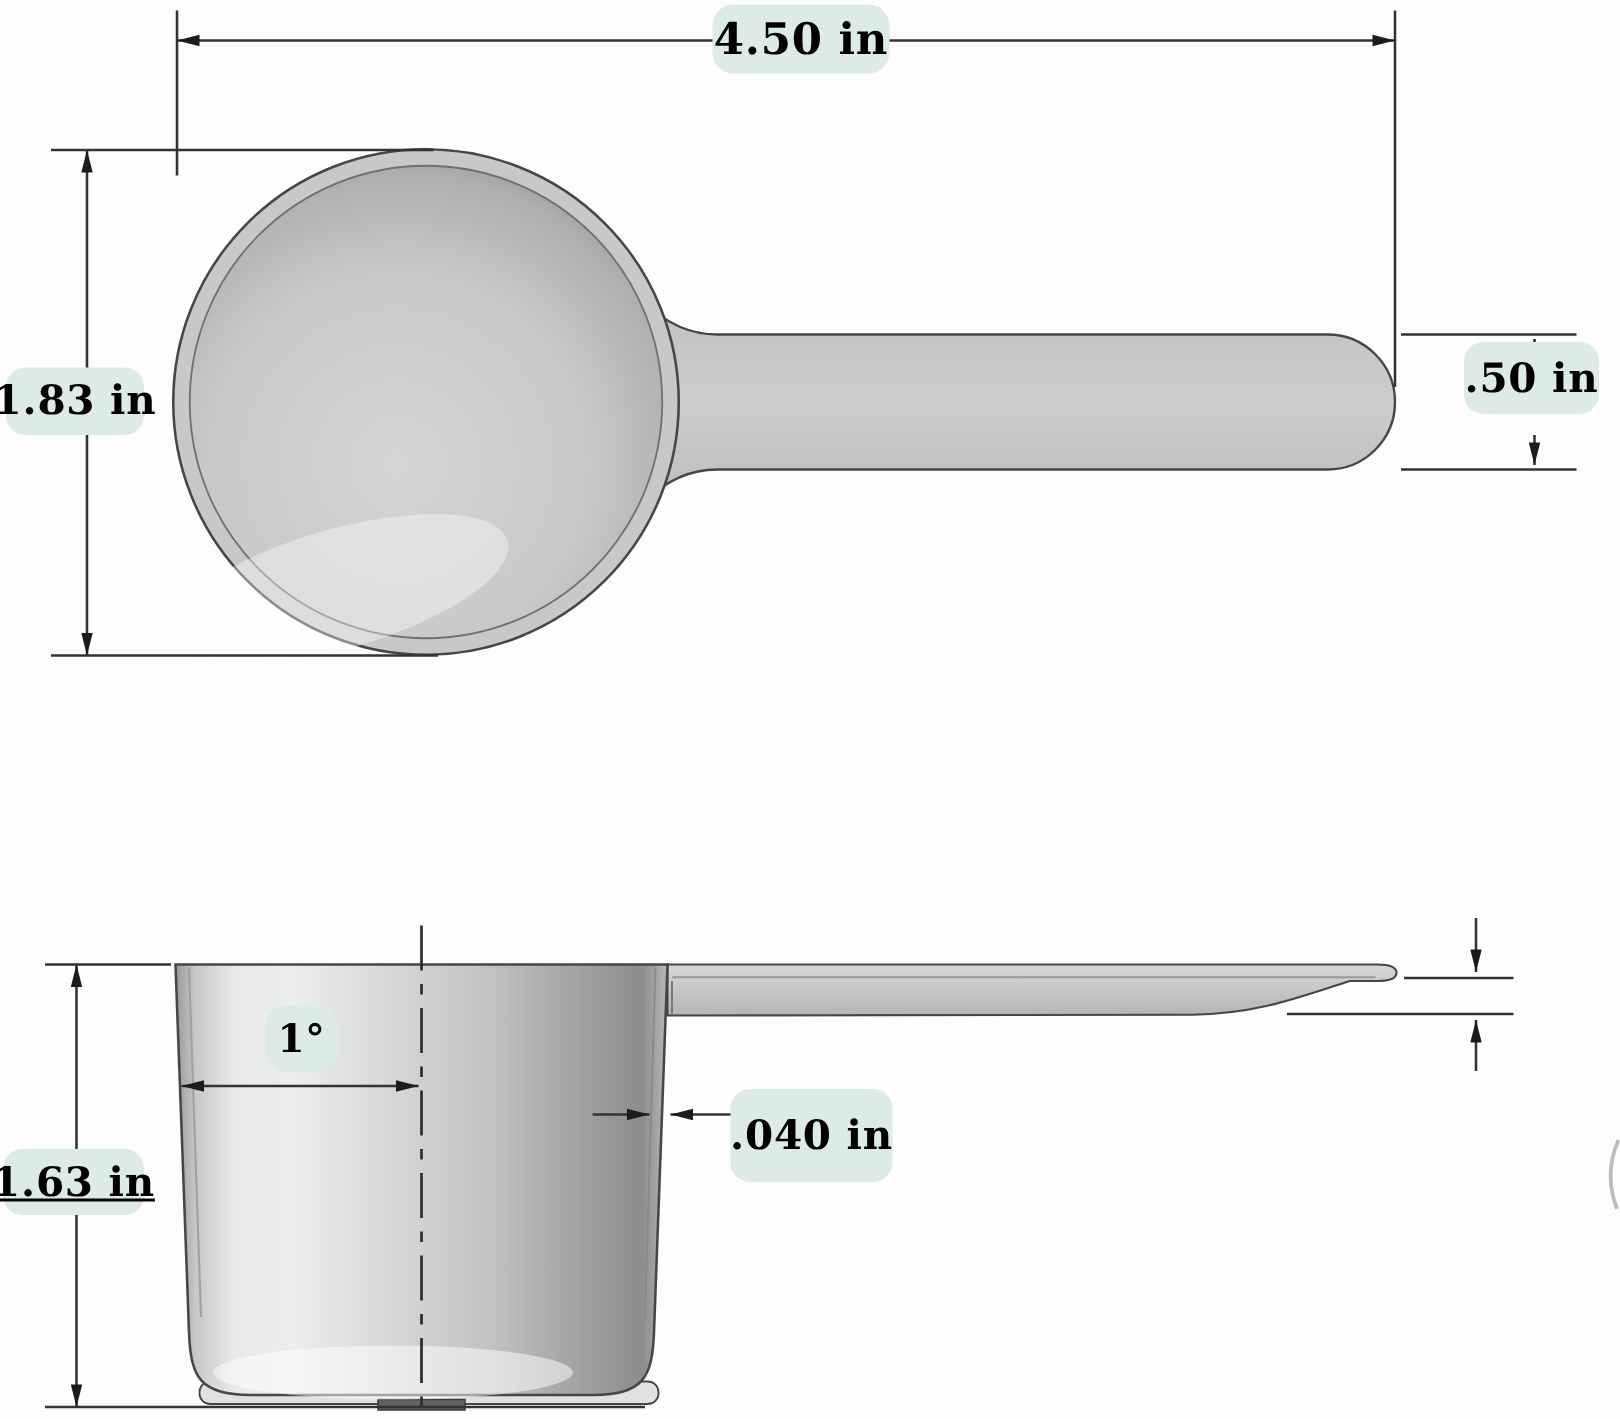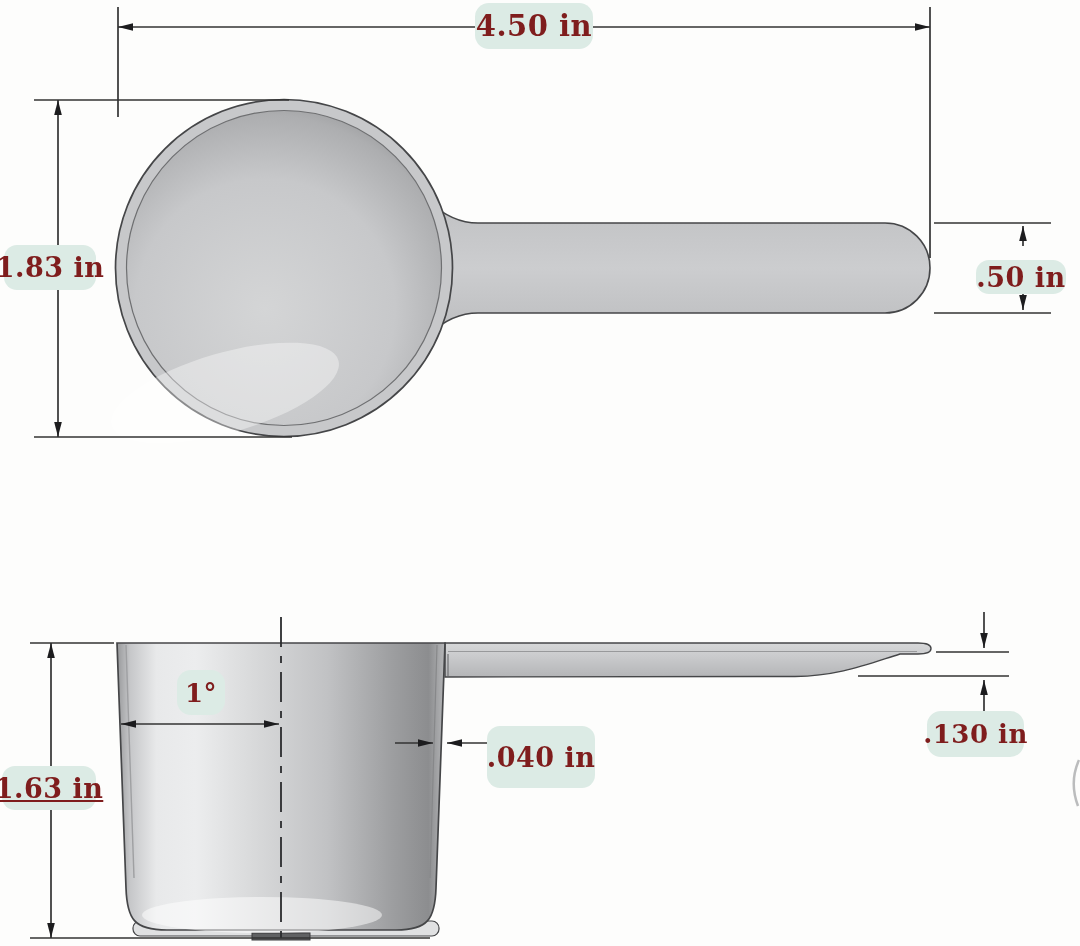--- a/index.html
+++ b/index.html
@@ -3,21 +3,21 @@
 <meta charset="utf-8">
 <style>
   html,body{margin:0;padding:0;background:#ffffff;}
   .canvas{
     position:relative;width:1080px;height:946px;background:#fdfdfc;overflow:hidden;
     font-family:"DejaVu Serif","Liberation Serif",serif;
   }
   .canvas svg{position:absolute;left:0;top:0;}
   .dim-label{
     position:absolute;display:flex;align-items:center;justify-content:center;
-    background:#dcebe5;border-radius:14px;color:#7f1d1d;font-weight:bold;
+    background:#dcebe5;border-radius:14px;color:#000000;font-weight:bold;
     letter-spacing:.5px;line-height:1;white-space:nowrap;
   }
   .fs29{font-size:29px;} .fs27{font-size:27px;border-radius:13px;} .fs26{font-size:26px;}
 </style>
 </head>
 <body>
 
 <div class="canvas">
 
 <svg width="1080" height="946" viewBox="0 0 1080 946">
@@ -109,23 +109,22 @@
     <path d="M984,714 V680" marker-end="url(#ah)"></path>
   </g>
 
   <path d="M1079,760 Q1069,782 1078,806" stroke="#aaabad" stroke-width="2.5" fill="none" opacity="0.8"></path>
 </svg>
 
 <div class="dim-label fs29" style="left:475px;top:3px;width:118px;height:46px;">4.50 in</div>
 
 <div class="dim-label fs27" style="left:4px;top:245px;width:92px;height:45px;">1.83 in</div>
 
-<div class="dim-label fs27" style="left:976px;top:260px;width:90px;height:34px;">.50 in</div>
+<div class="dim-label fs27" style="left:976px;top:228px;width:90px;height:48px;">.50 in</div>
 
 <div class="dim-label fs27" style="left:2px;top:766px;width:94px;height:44px;text-decoration:underline;">1.63 in</div>
 
 <div class="dim-label fs26" style="left:177px;top:670px;width:48px;height:45px;">1°</div>
 
 <div class="dim-label fs27" style="left:487px;top:726px;width:108px;height:62px;">.040 in</div>
 
-<div class="dim-label fs26" style="left:927px;top:711px;width:97px;height:46px;">.130 in</div>
 
 </div>
 
 </body></html>

